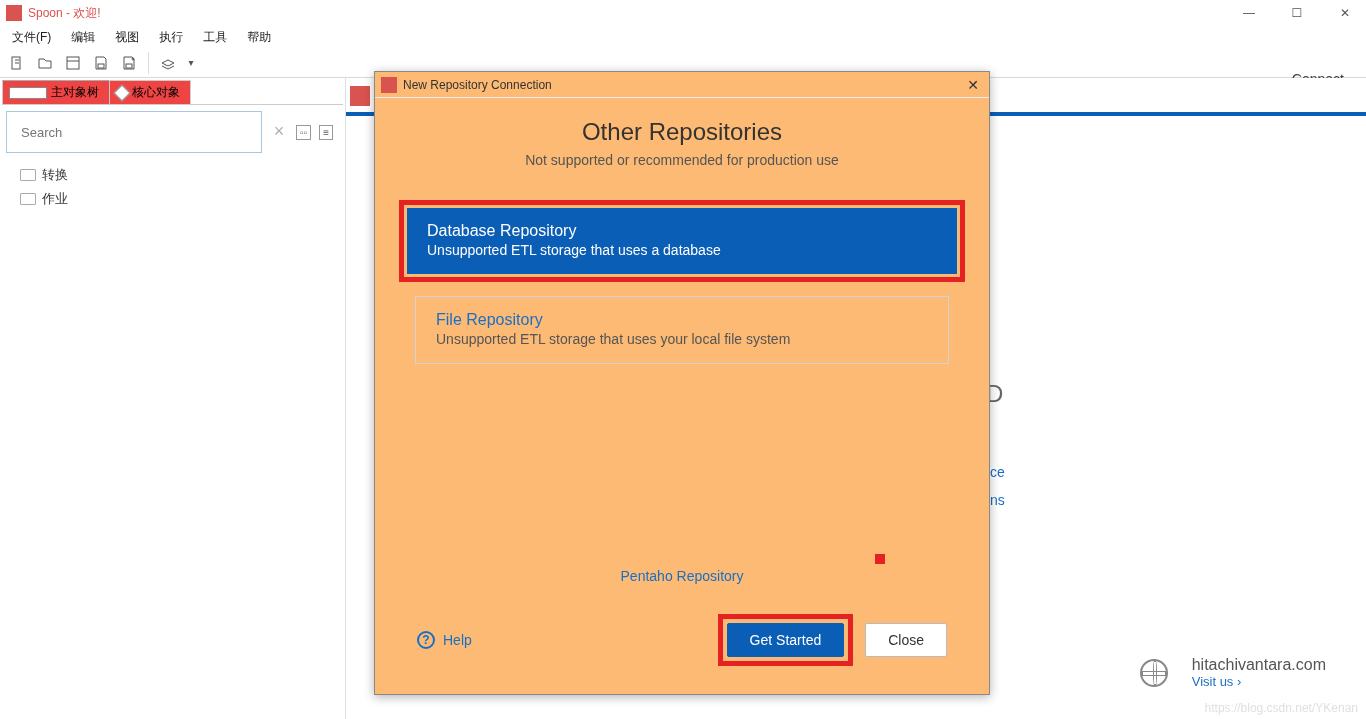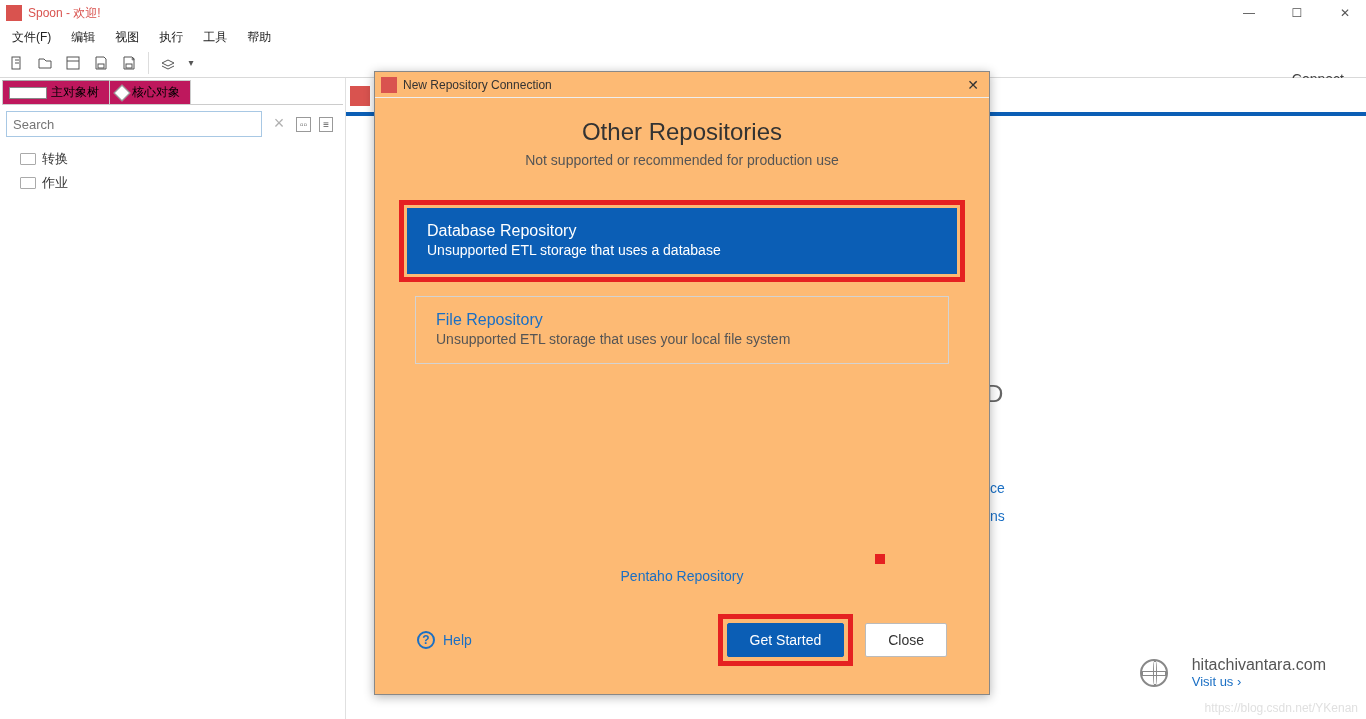--- a/index.html
+++ b/index.html
@@ -21,28 +21,28 @@
 .toolbar .tbtn { width: 22px; height: 22px; border: 1px solid transparent; display:flex; align-items:center; justify-content:center; color:#555; font-size:14px;}
 .toolbar .tbtn svg { width:16px; height:16px; stroke:#555; fill:none; }
 .toolbar .divider { width: 1px; height: 22px; background: #ddd; margin: 0 2px; }
 .toolbar .spacer { flex: 1; }
 .connect-link { color: #404040; font-size: 14px; padding-right: 16px; cursor: pointer; margin-top: 32px; }
 
 
 .main { display: flex; height: calc(100% - 78px); }
 .sidebar { width: 346px; border-right: 1px solid #e0e0e0; padding: 2px; }
 .sidebar-tabs { display: flex; border-bottom: 1px solid #ccc; font-size: 12px; }
-.sidebar-tab { padding: 3px 10px 3px 6px; border: 1px solid #ccc; border-bottom: none; margin-right: -1px; background: #be185d; display:flex; align-items:center; gap:4px;}
+.sidebar-tab { padding: 3px 10px 3px 6px; border: 1px solid #ccc; border-bottom: none; margin-right: -1px; background: #ef4444; display:flex; align-items:center; gap:4px;}
 .sidebar-tab.active { border-top: 1px solid #aaa; }
 .sidebar-tab .tab-ic { width:12px; height:12px; display:inline-block; }
 .sidebar-tab .tab-ic.tree { background: #fff; border:1px solid #888; }
 .sidebar-tab .tab-ic.pen { background: #fff; border:1px solid #888; transform: rotate(45deg); }
 
 .search-row { display:flex; align-items:center; padding: 6px 4px; gap: 6px; }
-.search-input { flex: 1; height: 26px; border: 1px solid #a8c8e4; padding: 0 6px; font-size: 13px; color: #888; }
+.search-input { flex: 1; height: 42px; border: 1px solid #a8c8e4; padding: 0 14px; font-size: 13px; color: #888; }
 .search-clear { width: 22px; height: 22px; color: #b0b0b0; font-size: 18px; text-align:center; line-height:20px;}
 .search-icons { display:flex; gap:8px; padding-right:6px; color:#555; font-size:12px;}
 .search-icons span { border:1px solid #999; padding:1px 3px; font-size:10px; }
 
 .tree { padding: 4px 18px; font-size: 13px; }
 .tree-item { display:flex; align-items:center; gap: 6px; padding: 3px 0; color:#333; }
 .tree-item .folder { width:16px; height:12px; border:1px solid #aaa; border-radius:1px; display:inline-block; }
 
 
 .content { flex:1; position: relative; background:#fff; }
@@ -201,21 +201,21 @@
       </div>
     </div>
   </div>
 
   <div class="content">
     <span class="content-tab"></span>
     <div class="content-strip"></div>
 
 
     <div style="position:absolute; top:302px; left:640px; font-size:24px; color:#666;">D</div>
-    <div class="side-links" style="top:396px;text-align:center;">
+    <div class="side-links" style="top:380px;text-align:center;">
       <div>ce</div>
       <div>ns</div>
     </div>
 
     <div class="footer-brand">
       <span class="globe"></span>
       <div>
         <div class="brand-txt">hitachivantara.com</div>
         <div class="visit">Visit us ›</div>
       </div>

